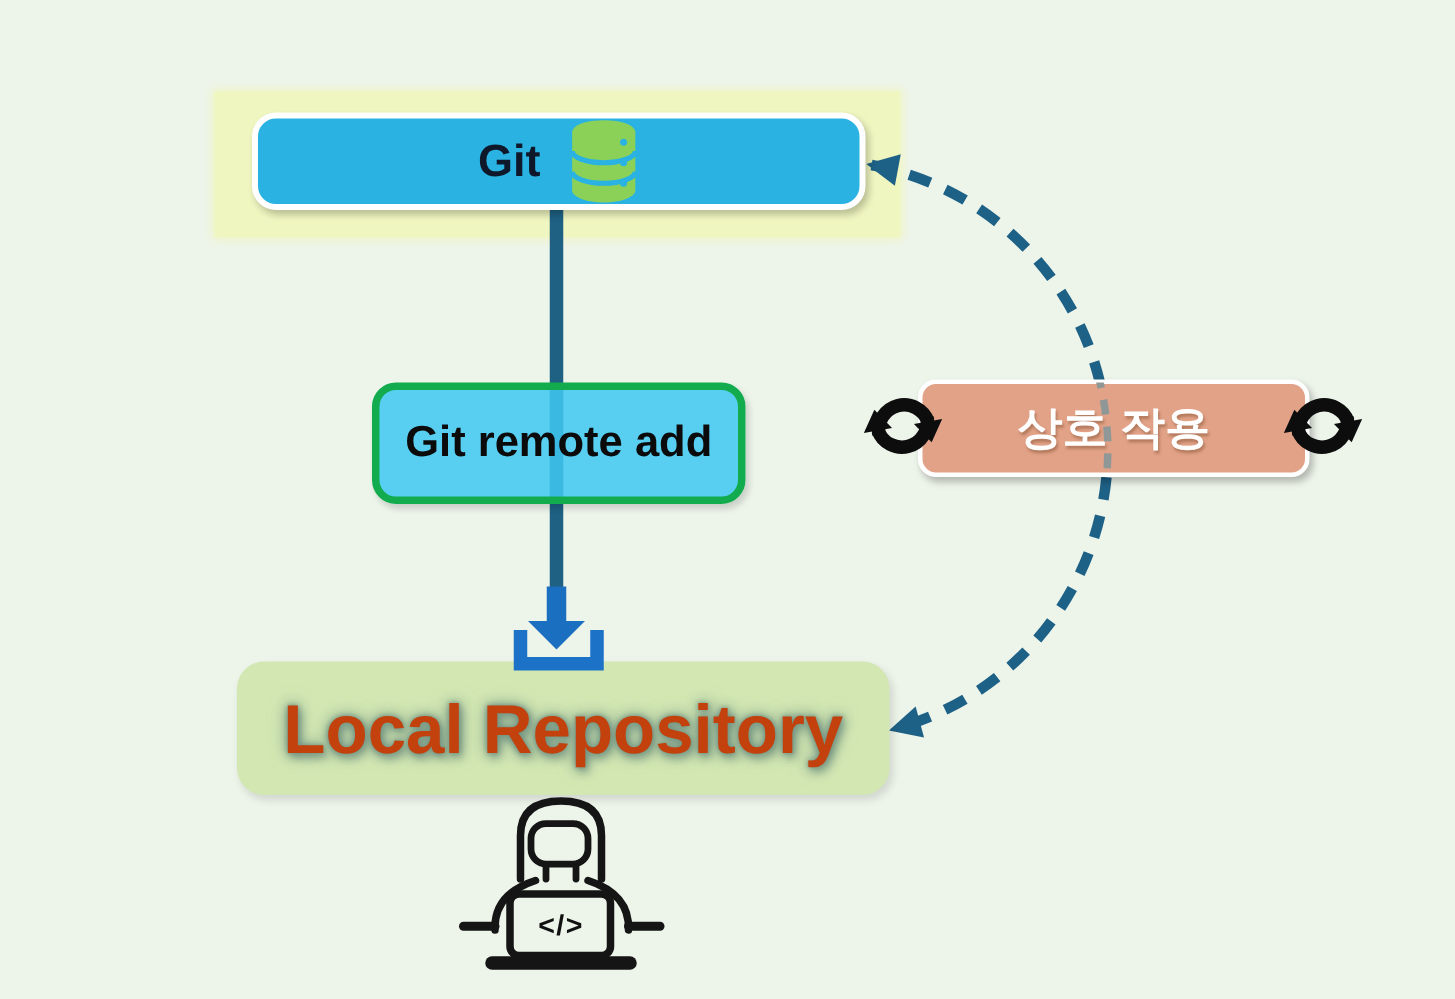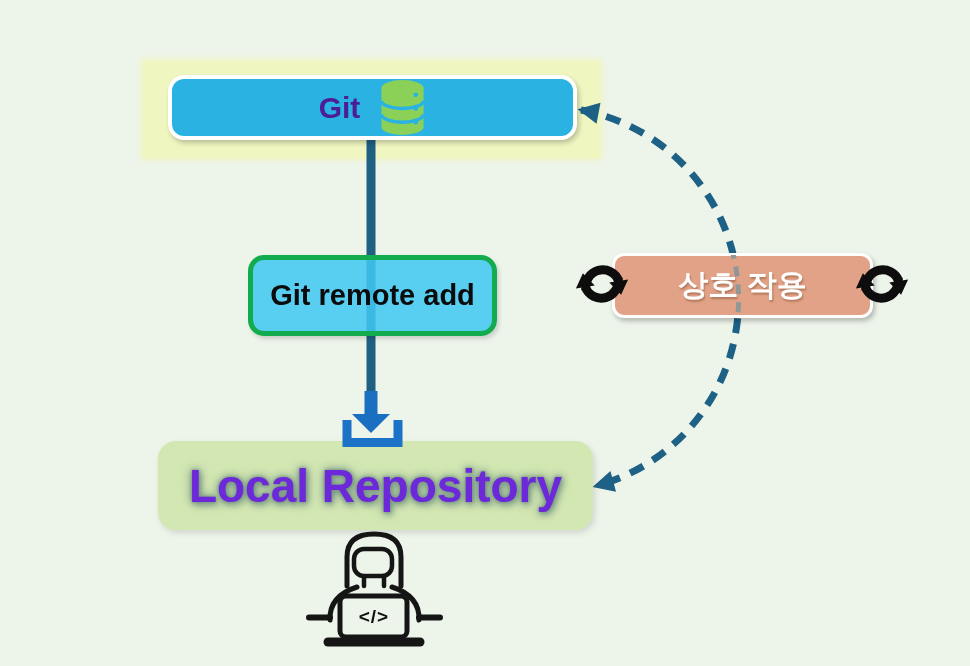--- a/index.html
+++ b/index.html
@@ -35,21 +35,21 @@
   .box { position: absolute; display: flex; align-items: center; justify-content: center; z-index: 3; }
 
   .server-box {
     left: 168px; top: 75px;
     width: 409px; height: 65px;
     background: #2ab3e2;
     border: 4px solid #ffffff;
     border-radius: 16px;
     box-shadow: 2px 3px 5px rgba(0,0,0,0.22);
     gap: 19px;
-    color: #4c1d95;
+    color: #0f172a;
     font-size: 30px;
     font-weight: bold;
   }
   .server-box .db-icon { display: block; }
 
   .remote-box {
     left: 248px; top: 255px;
     width: 249px; height: 81px;
     background: rgba(63,199,242,0.86);
     border: 5px solid #12ab4e;
@@ -72,21 +72,21 @@
     font-weight: bold;
     text-shadow: 1px 2px 2px rgba(120,70,40,0.45);
   }
 
   .repo-box {
     left: 158px; top: 441px;
     width: 435px; height: 89px;
     background: #d3e7b3;
     border-radius: 18px;
     box-shadow: 2px 3px 6px rgba(0,0,0,0.12);
-    color: #6d28d9;
+    color: #c2410c;
     font-size: 46px;
     font-weight: bold;
     letter-spacing: 0px;
     text-shadow:
       0 0 3px rgba(110,145,130,0.95),
       0 0 7px rgba(110,145,130,0.85),
       0 0 12px rgba(110,145,130,0.6),
       2px 3px 6px rgba(90,120,110,0.55);
   }
 </style>

